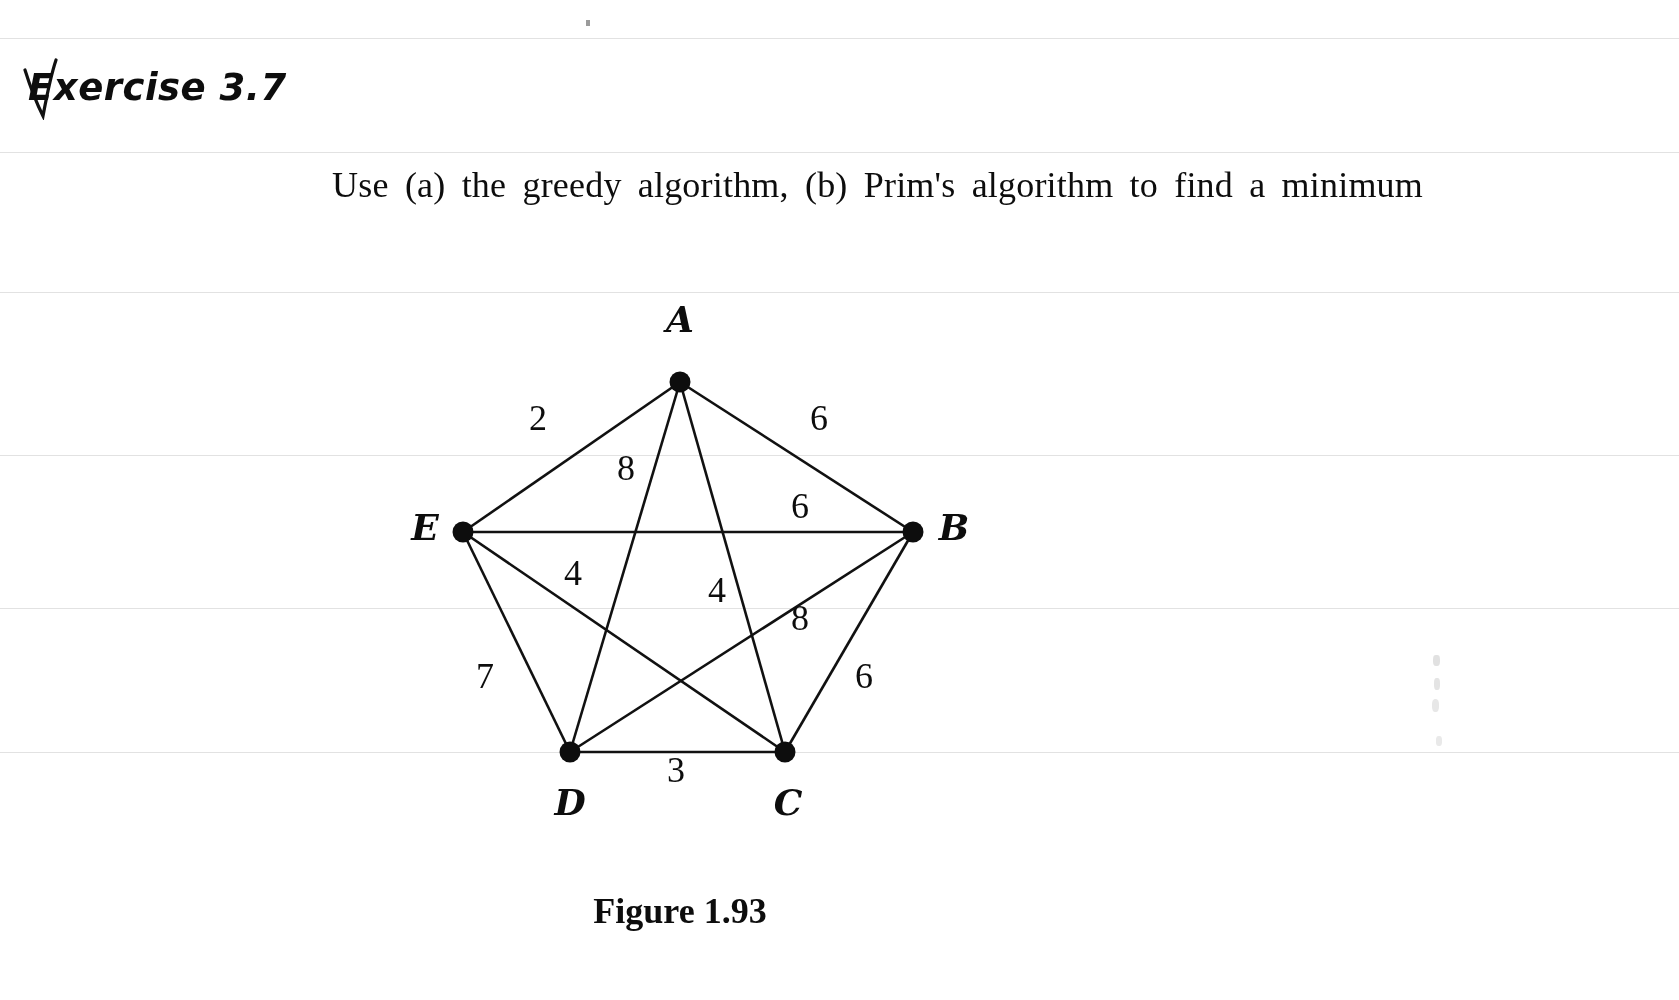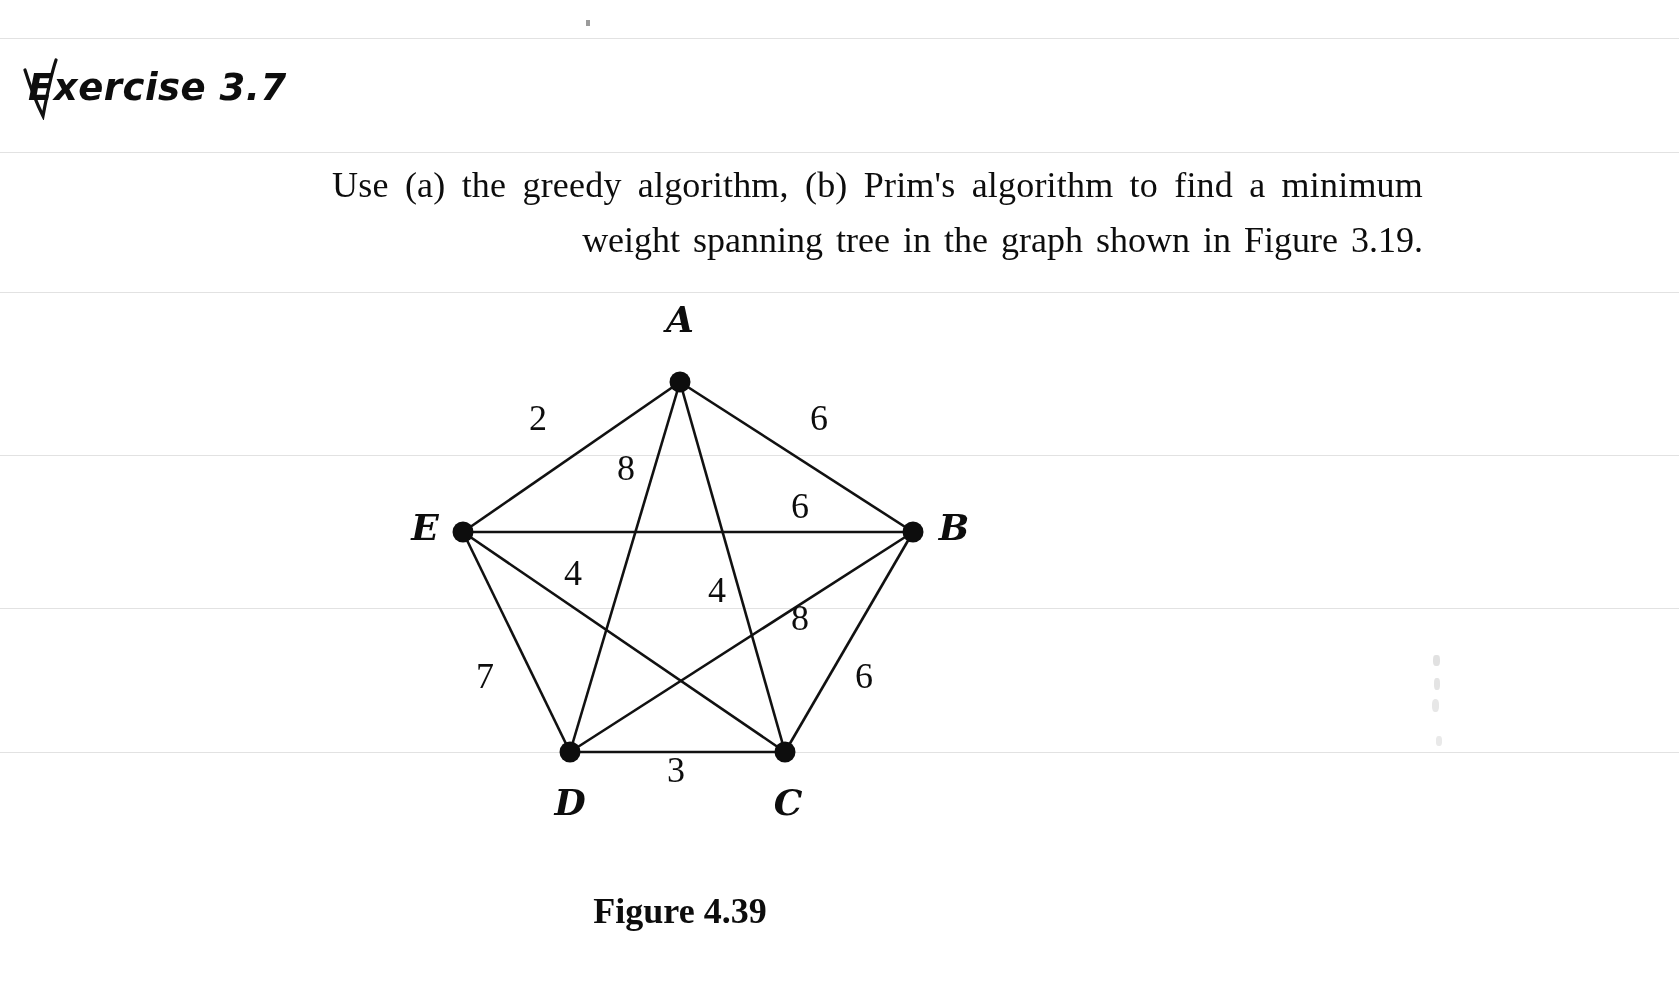--- a/index.html
+++ b/index.html
@@ -121,21 +121,20 @@
 <div class="dot-top"></div>
 
 <svg class="check-mark" viewBox="0 0 46 62">
   <path d="M3 12 C8 28, 14 44, 21 58 C24 42, 28 20, 34 2" fill="none" stroke="#111" stroke-width="3.2" stroke-linecap="round"></path>
 </svg>
 
 <div class="exercise-heading">Exercise 3.7</div>
 
 <div class="problem-text">
   <span class="line l1">Use (a) the greedy algorithm, (b) Prim's algorithm to find a minimum</span>
-  <span class="line l2">weight spanning tree in the graph shown in Figure 3.19.</span>
 </div>
 
 <div id="figure-wrap">
   <svg id="graph-svg" width="700" height="580" viewBox="0 0 700 580">
     <g id="edge-layer" stroke="#111" stroke-width="2.6" fill="none">
         <line x1="350" y1="92" x2="133" y2="242"></line>
         <line x1="350" y1="92" x2="583" y2="242"></line>
         <line x1="350" y1="92" x2="240" y2="462"></line>
         <line x1="350" y1="92" x2="455" y2="462"></line>
         <line x1="133" y1="242" x2="583" y2="242"></line>
@@ -165,19 +164,19 @@
         <text x="296" y="190">8</text>
         <text x="387" y="312">4</text>
         <text x="470" y="228">6</text>
         <text x="243" y="295">4</text>
         <text x="155" y="398">7</text>
         <text x="470" y="340">8</text>
         <text x="534" y="398">6</text>
         <text x="346" y="492">3</text>
       </g>
   </svg>
-  <div class="fig-caption">Figure 4.39</div>
+  <div class="fig-caption">Figure 1.93</div>
 </div>
 
 <div class="smudge s1"></div>
 <div class="smudge s2"></div>
 <div class="smudge s3"></div>
 <div class="smudge s4"></div>
 
 </body></html>

